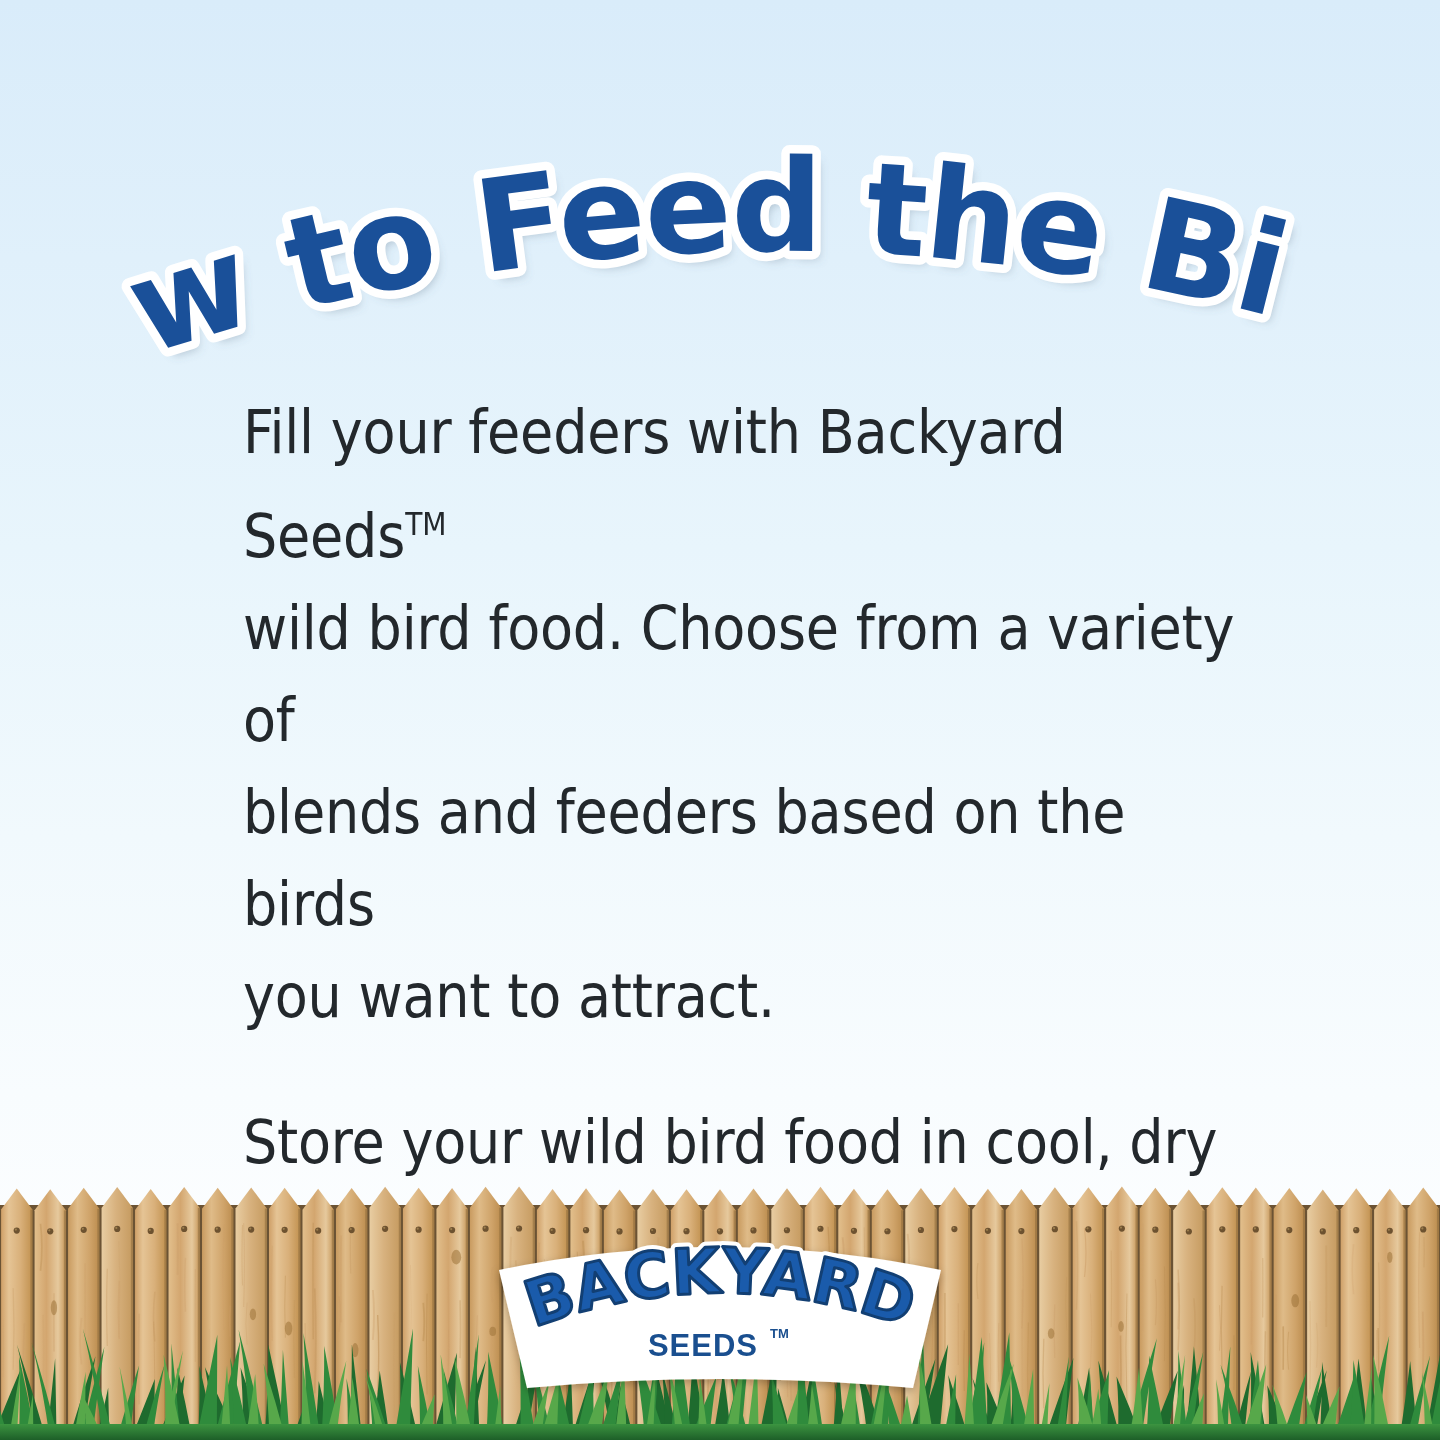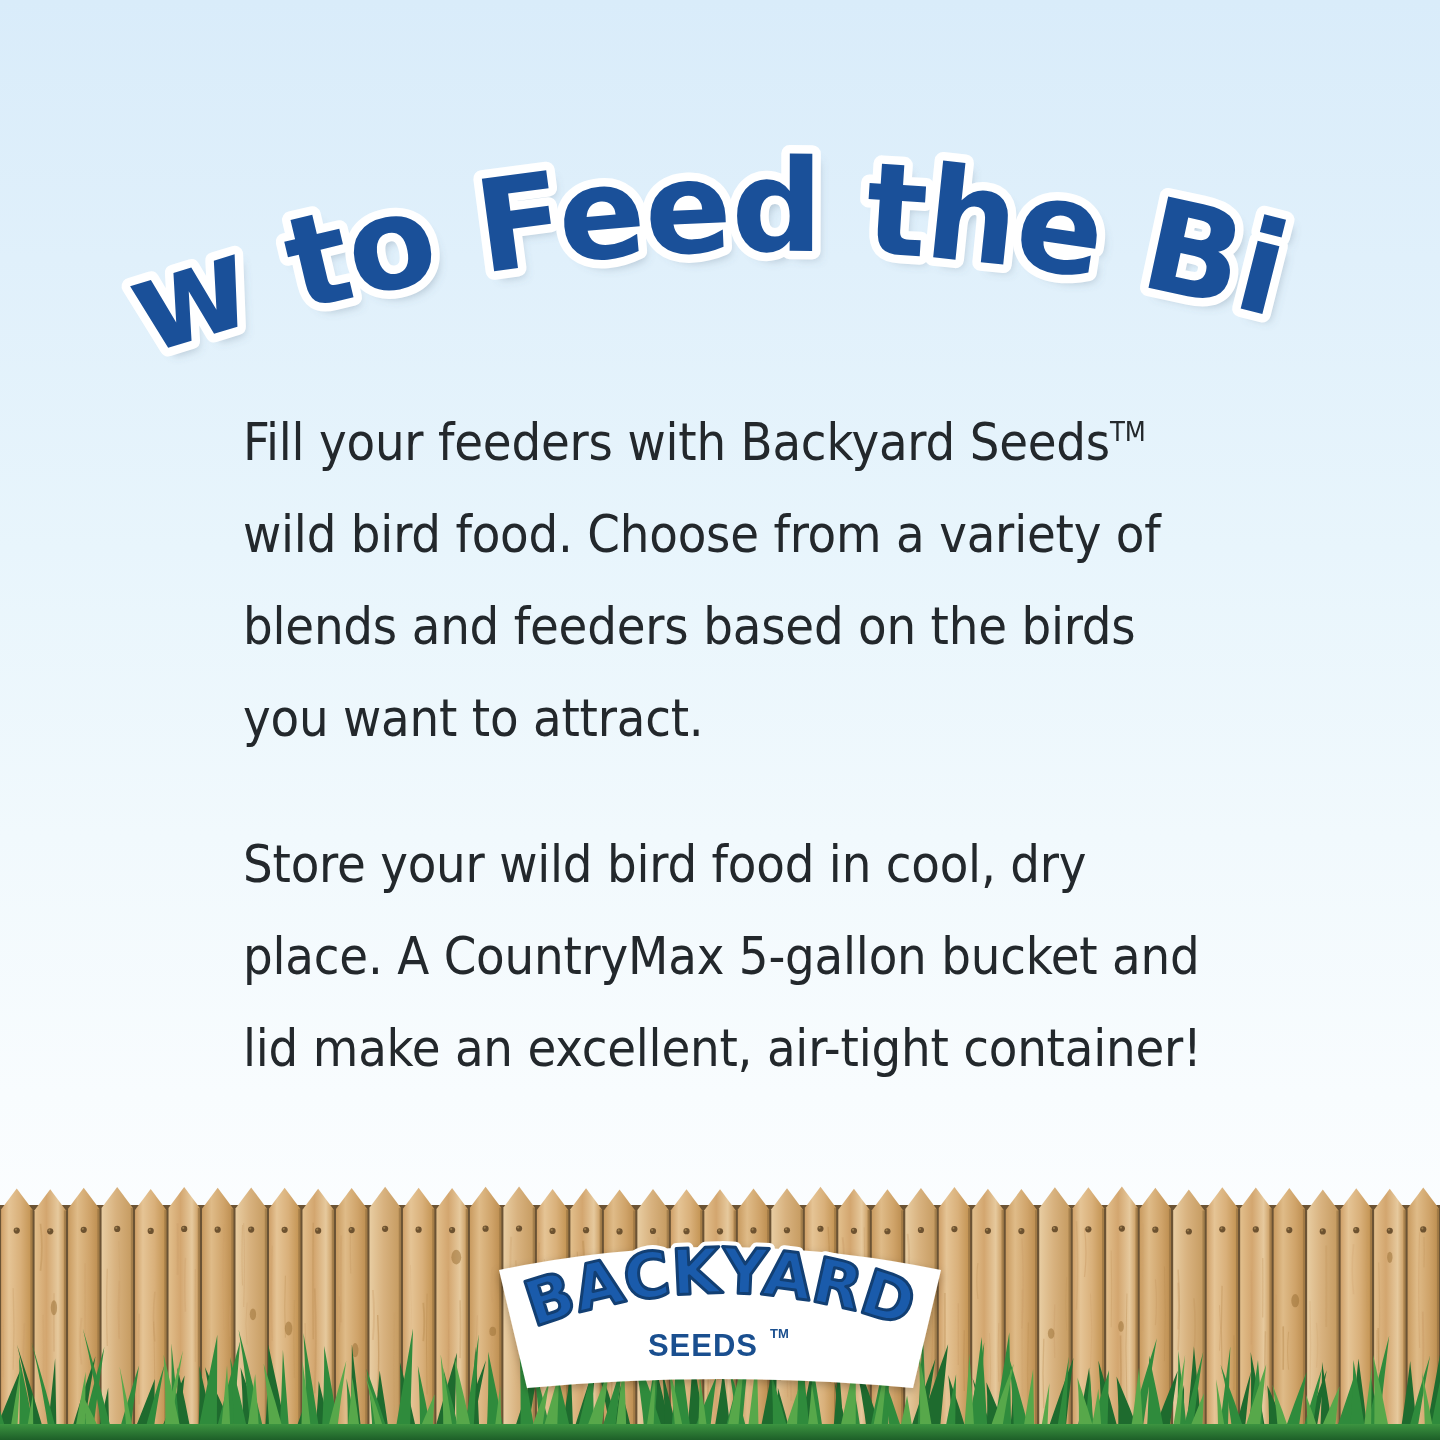--- a/index.html
+++ b/index.html
@@ -62,21 +62,21 @@
     position: absolute;
     left: 243px;
     top: 386px;
     width: 1010px;
   }
   .para {
     margin: 0 0 54px 0;
     color: #23282c;
     font-family: "Liberation Sans Narrow", "DejaVu Sans Condensed", "Liberation Sans", sans-serif;
     font-stretch: condensed;
-    font-size: 52px;
+    font-size: 60px;
     line-height: 92px;
     letter-spacing: -0.2px;
     white-space: pre-line;
   }
   .para:last-child { margin-bottom: 0; }
   .tm {
     font-size: 0.52em;
     vertical-align: 0.72em;
     letter-spacing: 0;
   }

